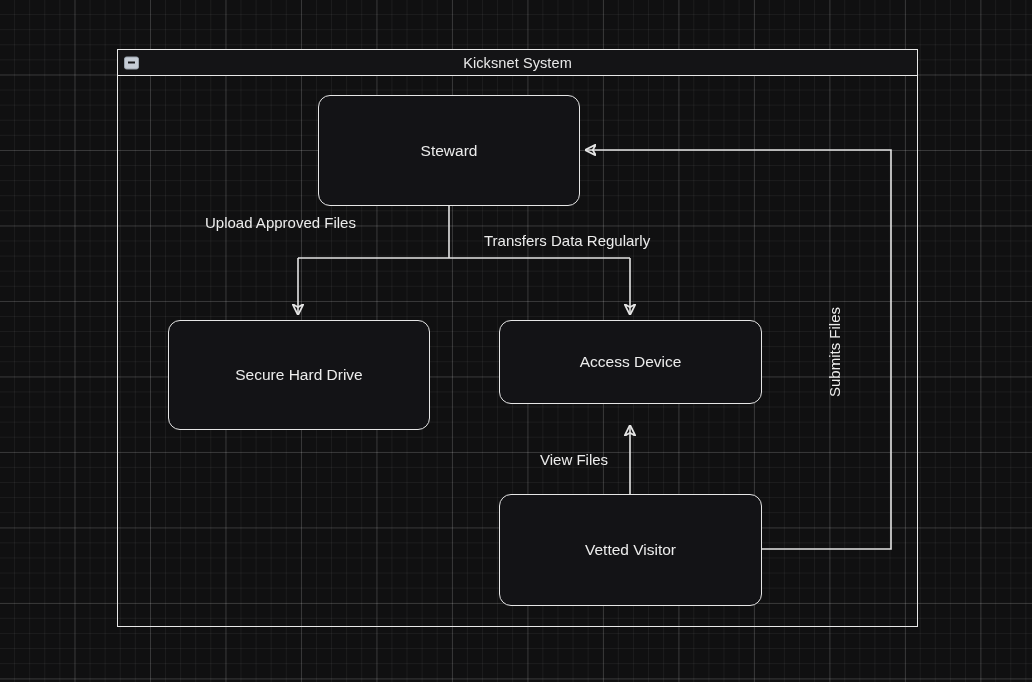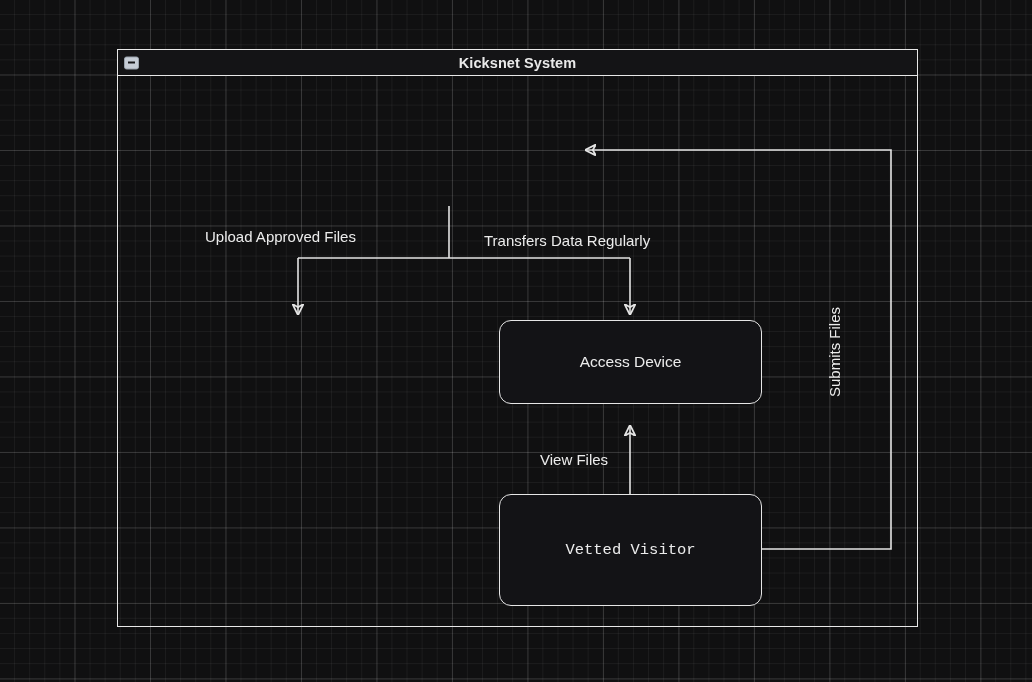--- a/index.html
+++ b/index.html
@@ -34,21 +34,21 @@
     position:absolute;
     left:0; top:0;
     width:100%; height:26px;
     background:#141416;
     border-bottom:1.5px solid #e8e8e8;
     display:flex; align-items:center;
     justify-content:center;
   }
   .sys-title {
     font-size:14.5px;
-    font-weight:bold;
+    font-weight:normal;
     color:#e9e9e9;
     letter-spacing:0.1px;
   }
   .min-btn {
     position:absolute;
     left:6px; top:50%;
     transform:translateY(-50%);
     width:15px; height:13px;
     background:#c6cdd6;
     border:1px solid #9aa3ad;
@@ -69,40 +69,40 @@
     border:1.6px solid #e6e6e6;
     border-radius:12px;
     display:flex; align-items:center; justify-content:center;
     color:#ececec;
     font-size:15.5px;
     z-index:3;
   }
   #node-steward       { left:318px; top:95px;  width:262px; height:111px; }
   #node-secure-drive  { left:168px; top:320px; width:262px; height:110px; }
   #node-access-device { left:499px; top:320px; width:263px; height:84px; }
-  #node-vetted-visitor{ left:499px; top:494px; width:263px; height:112px;font-family:Liberation Mono, monospace; }
+  #node-vetted-visitor{ left:499px; top:494px; width:263px; height:112px; }
 
   
   #edges {
     position:absolute; left:0; top:0;
     width:1032px; height:682px;
     z-index:2;
     pointer-events:none;
   }
   #edges path, #edges line { stroke:#e4e4e4; stroke-width:1.6; fill:none; }
 
   
   .edge-label {
     position:absolute;
     color:#ececec;
     font-size:15px;
     white-space:nowrap;
     z-index:4;
   }
-  #lbl-upload    { left:205px; top:228px; }
+  #lbl-upload    { left:205px; top:214px; }
   #lbl-transfers { left:484px; top:232px; }
   #lbl-view      { left:540px; top:451px; }
   #lbl-submits   {
     left:826px; top:300px;
     transform:rotate(-90deg);
     transform-origin:left top;
     
     translate:0 97px;
   }
 </style>
@@ -133,20 +133,26 @@
 
   <div class="sys-container">
     <div class="sys-titlebar">
       <div class="min-btn">
           <i></i>
         </div>
       <span class="sys-title">Kicksnet System</span>
     </div>
   </div>
 
+  <div class="node" id="node-steward">
+    <span>Steward</span>
+  </div>
+  <div class="node" id="node-secure-drive">
+    <span>Secure Hard Drive</span>
+  </div>
   <div class="node" id="node-access-device">
     <span>Access Device</span>
   </div>
   <div class="node" id="node-vetted-visitor">
     <span>Vetted Visitor</span>
   </div>
 
   <div class="edge-label" id="lbl-upload">Upload Approved Files</div>
   <div class="edge-label" id="lbl-transfers">Transfers Data Regularly</div>
   <div class="edge-label" id="lbl-view">View Files</div>

